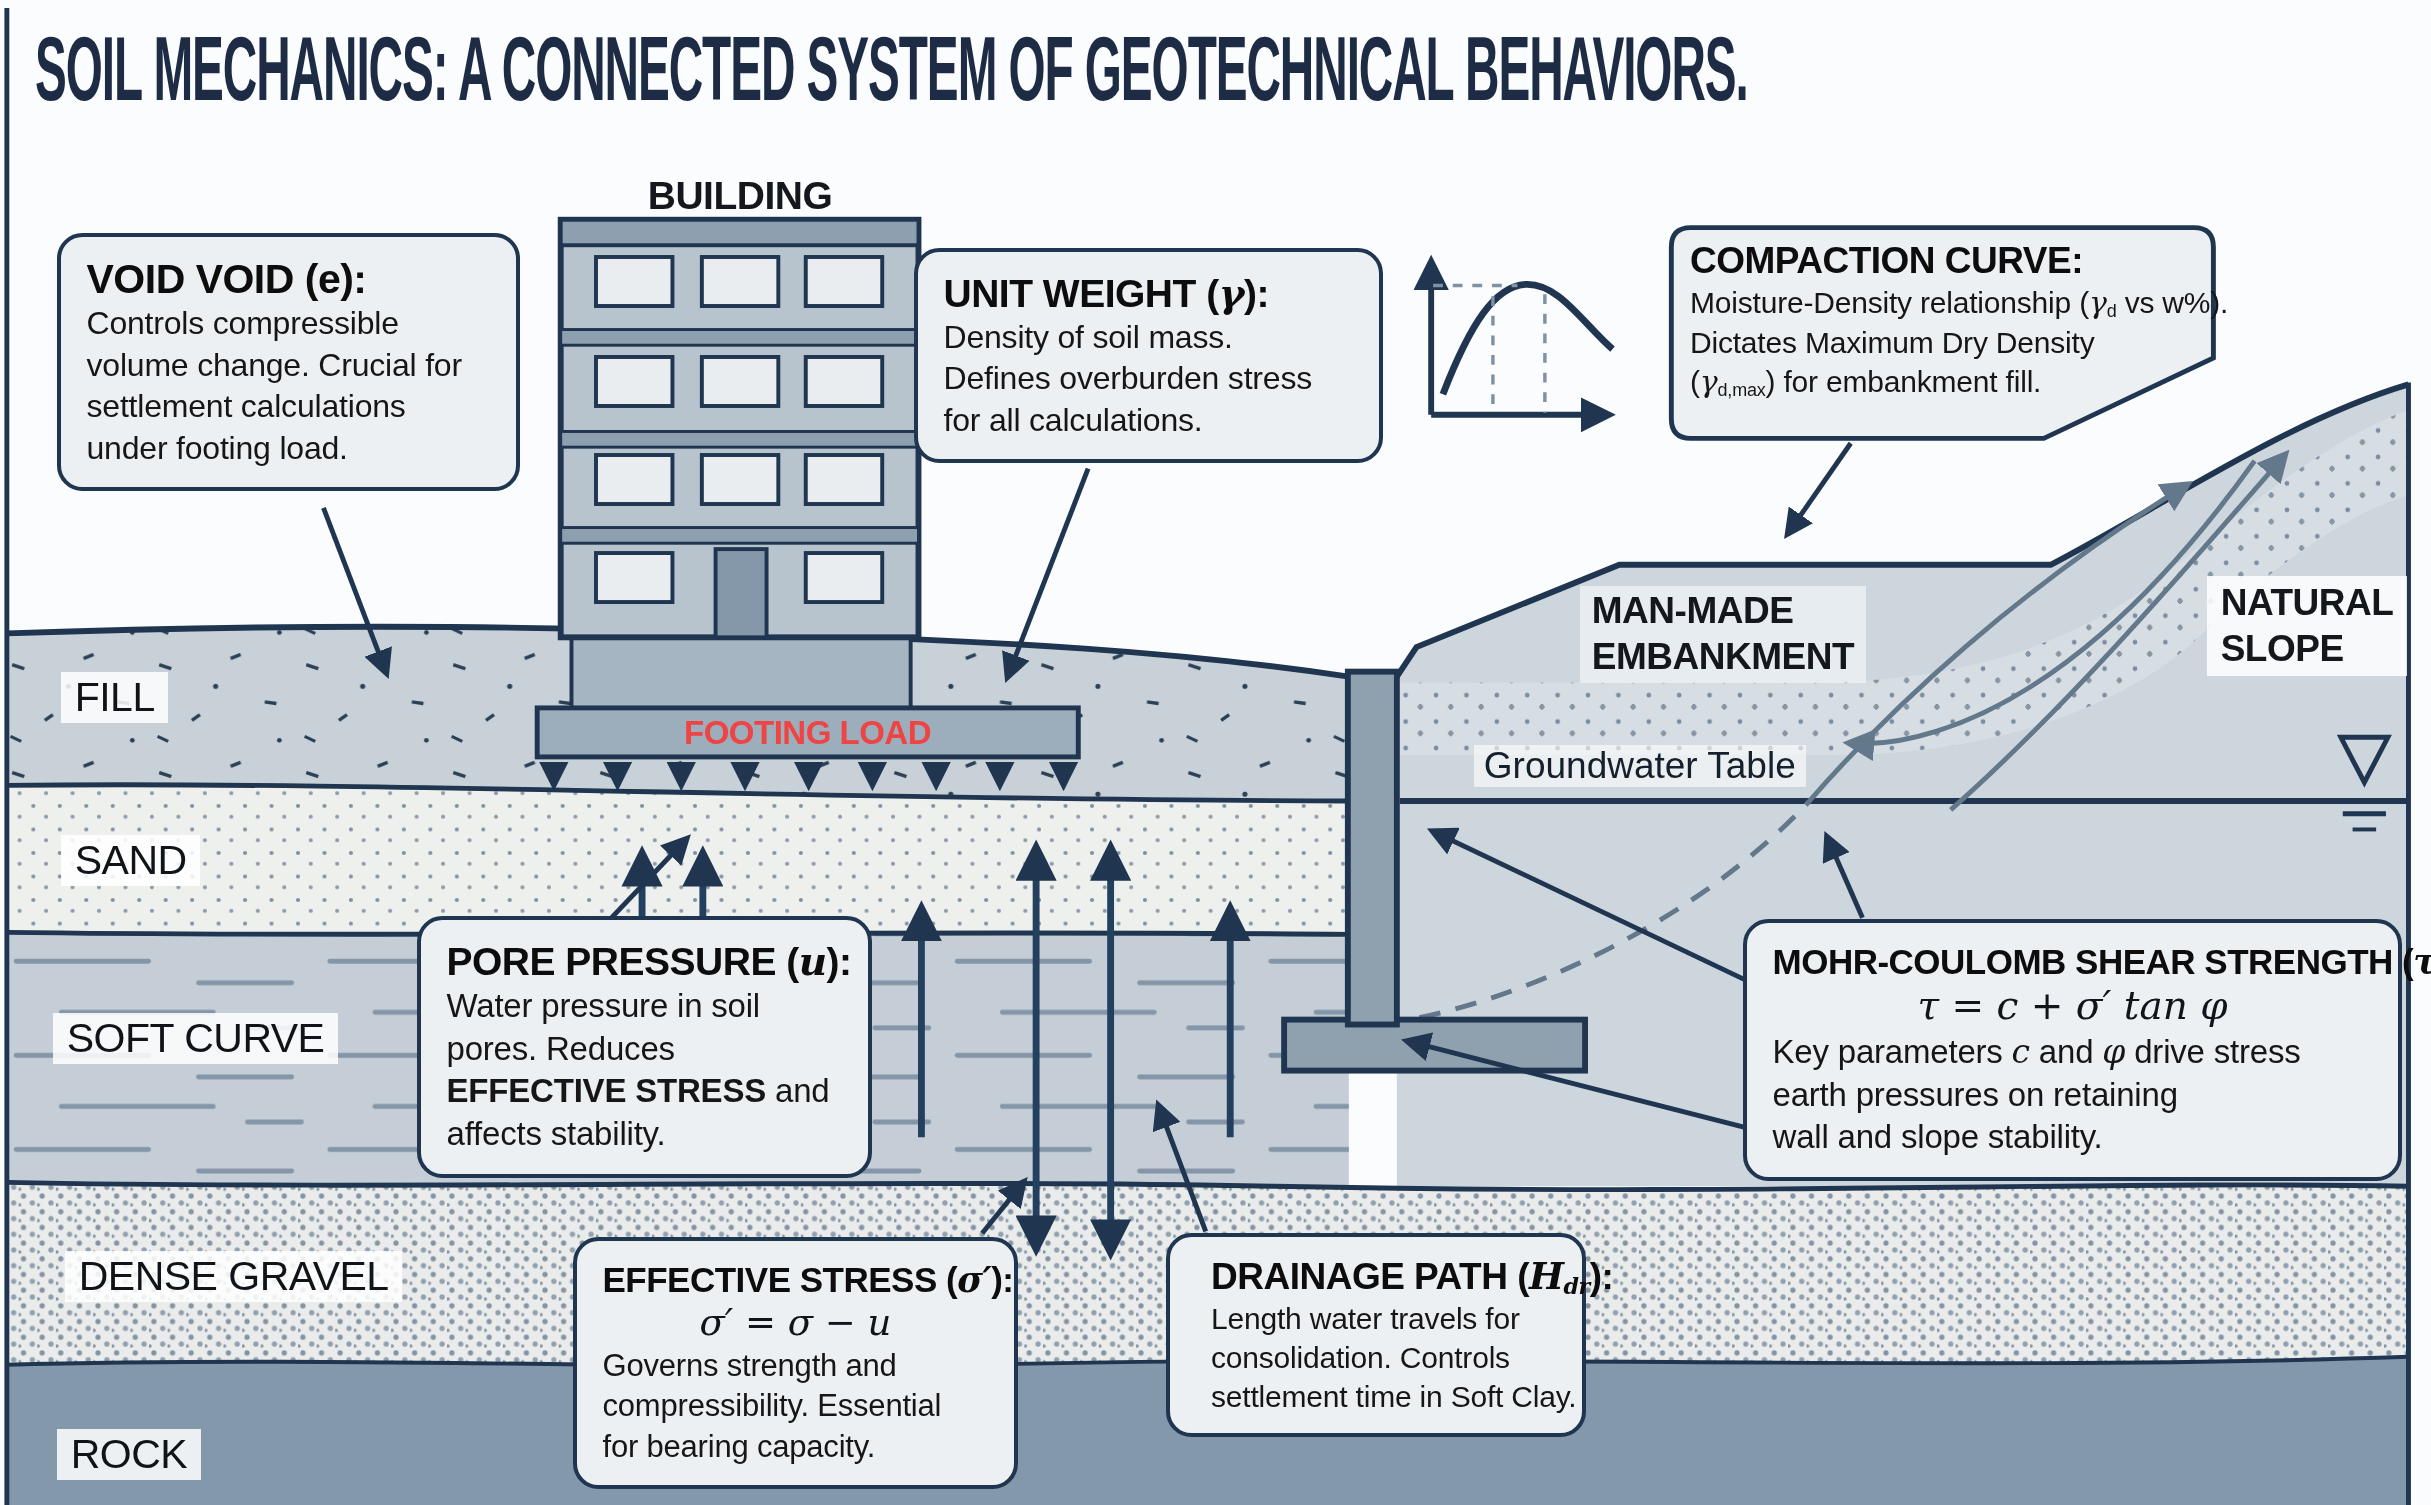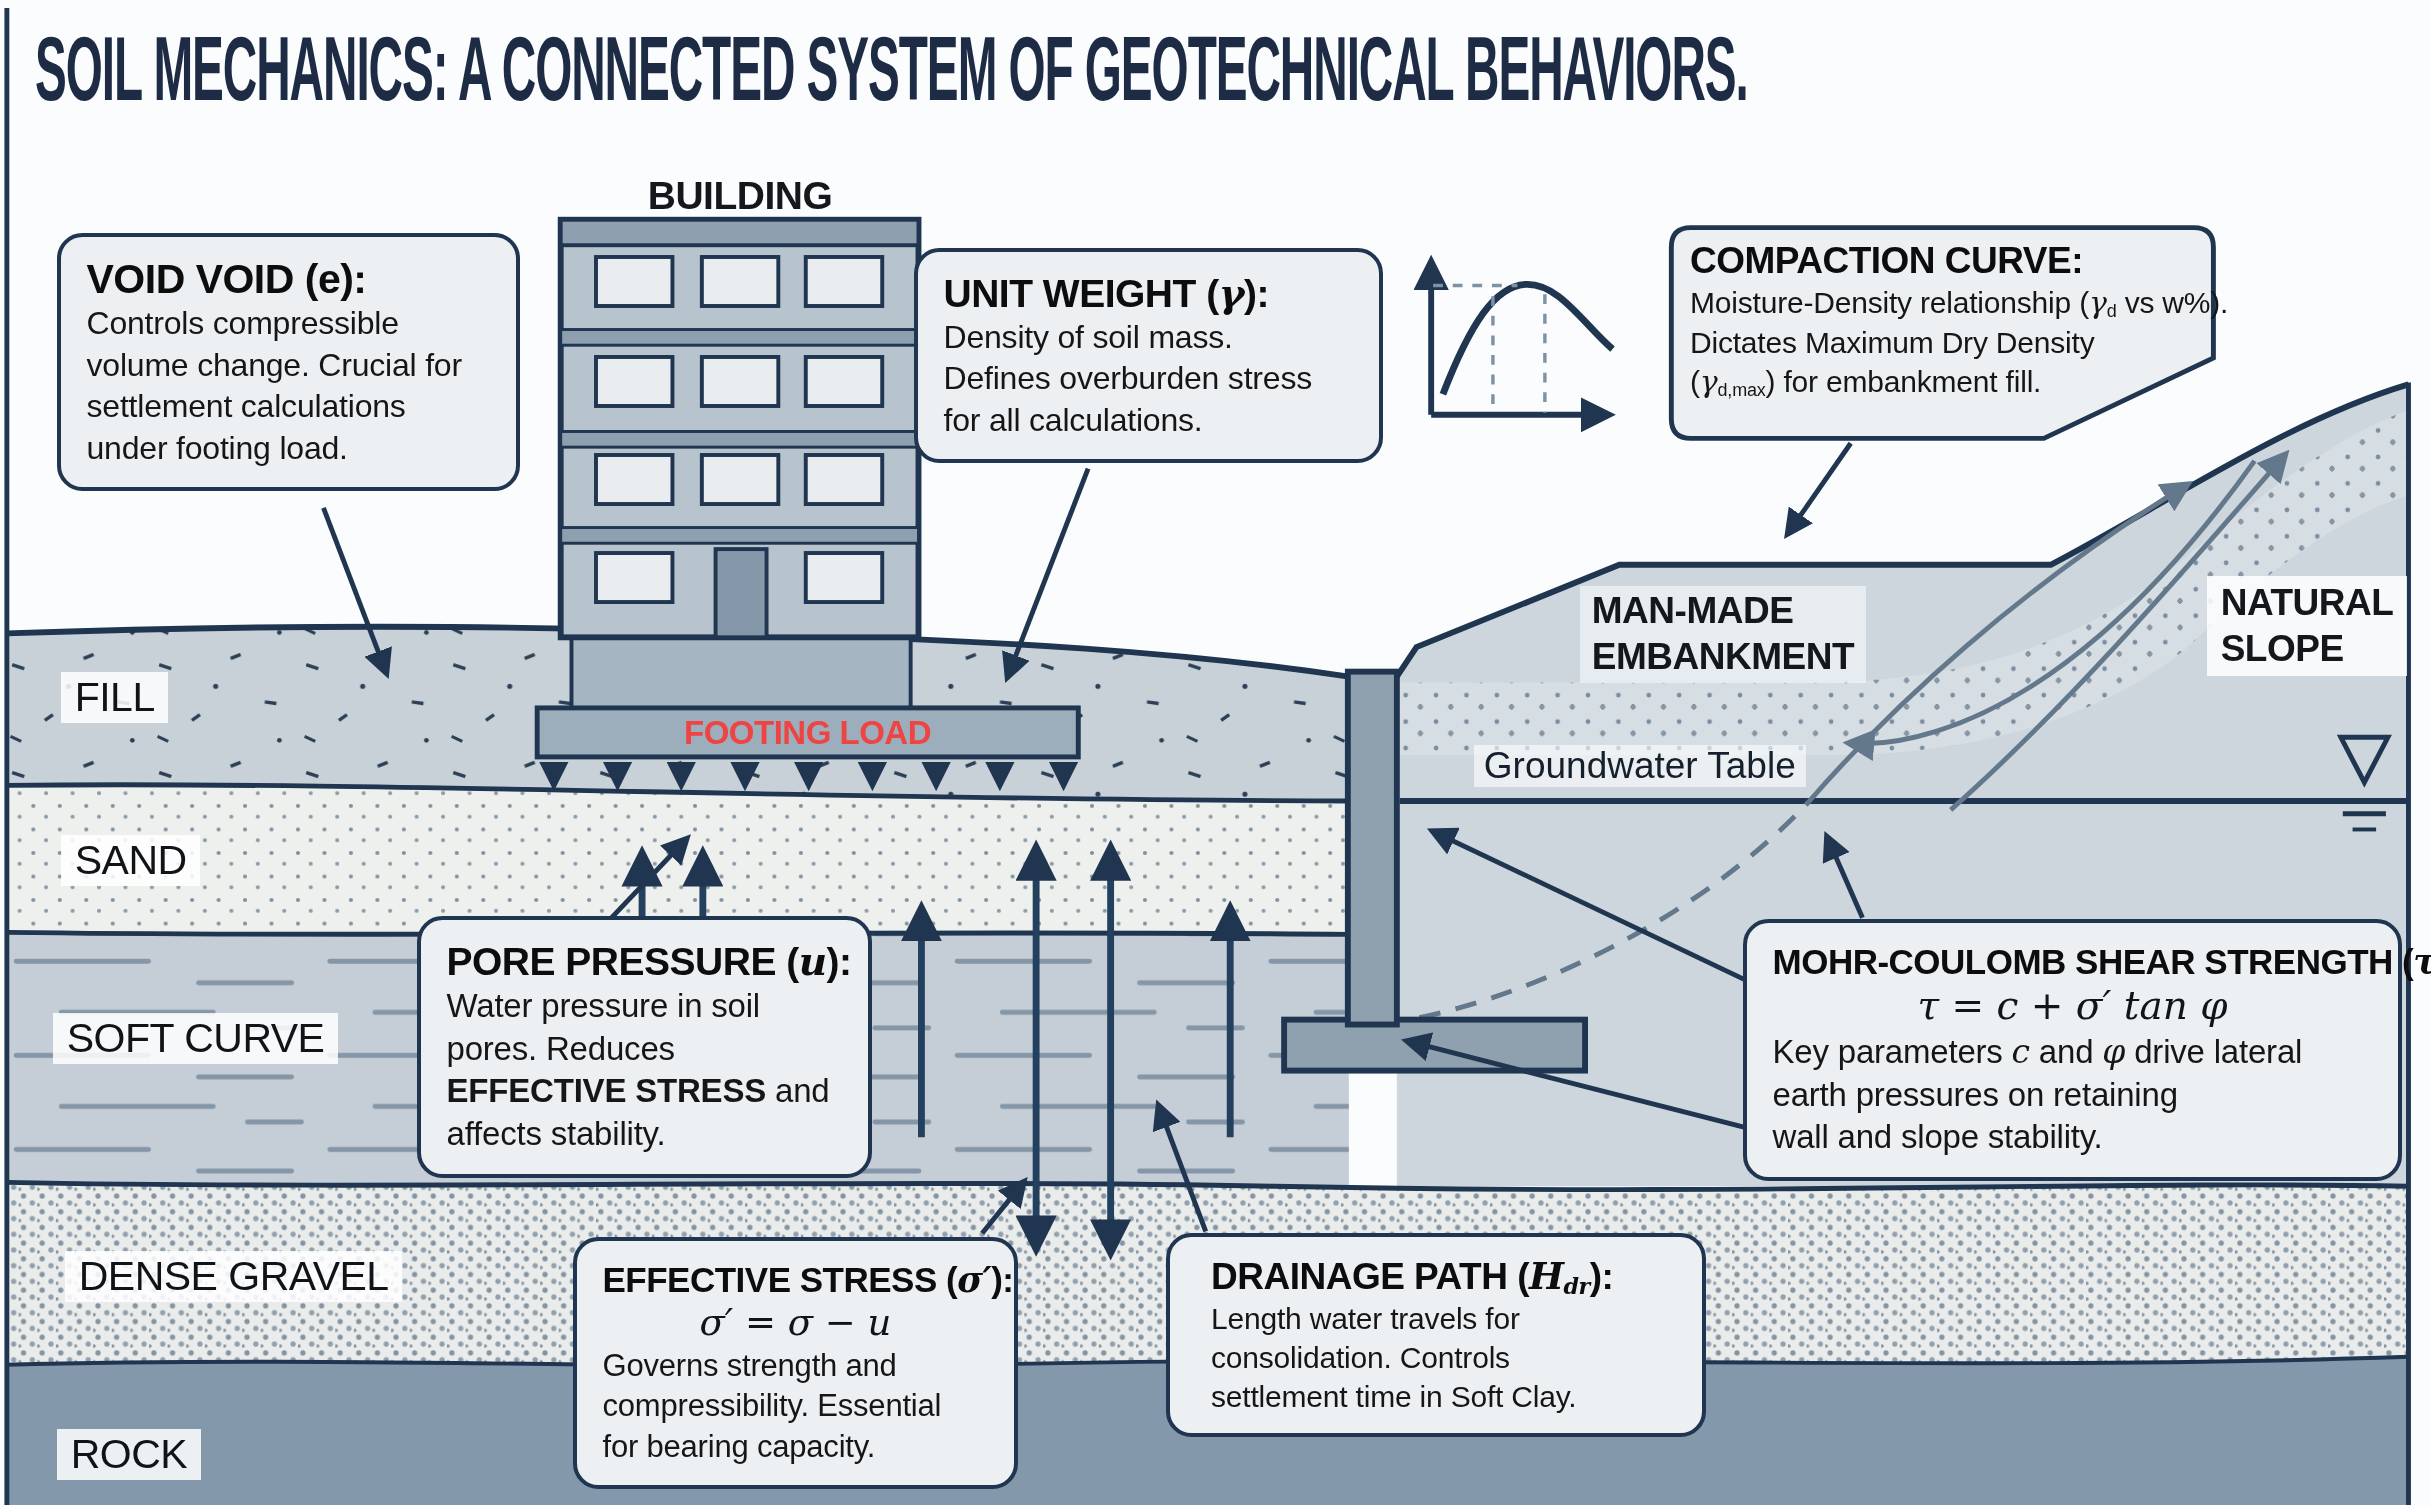--- a/index.html
+++ b/index.html
@@ -251,29 +251,29 @@
 </div>
 
 <div class="box" style="left:573px;top:1237px;width:445px;">
   <div class="bt" style="font-size:35px;"><span>EFFECTIVE STRESS (</span><span class="math">σ′</span><span>):</span></div>
   <div class="formula" style="font-size:37px;">σ′ = σ − u</div>
   <div class="bl" style="font-size:31px;">Governs strength and</div>
   <div class="bl" style="font-size:31px;">compressibility. Essential</div>
   <div class="bl" style="font-size:31px;">for bearing capacity.</div>
 </div>
 
-<div class="box" style="left:1166px;top:1233px;width:540px;padding-left:41px;">
+<div class="box" style="left:1166px;top:1233px;width:420px;padding-left:41px;">
   <div class="bt" style="font-size:37px;"><span>DRAINAGE PATH (</span><span class="math">H</span><span class="math sub">dr</span><span>):</span></div>
   <div class="bl" style="font-size:30px;">Length water travels for</div>
   <div class="bl" style="font-size:30px;">consolidation. Controls</div>
   <div class="bl" style="font-size:30px;">settlement time in Soft Clay.</div>
 </div>
 
 <div class="box" style="left:1743px;top:919px;width:659px;">
   <div class="bt" style="font-size:35px;"><span>MOHR-COULOMB SHEAR STRENGTH (</span><span class="math">τ</span></div>
   <div class="formula" style="font-size:39px;">τ = c + σ′ tan φ</div>
-  <div class="bl" style="font-size:33px;"><span>Key parameters </span><span class="math">c</span><span> and </span><span class="math">φ</span><span> drive lateral</span></div>
+  <div class="bl" style="font-size:33px;"><span>Key parameters </span><span class="math">c</span><span> and </span><span class="math">φ</span><span> drive stress</span></div>
   <div class="bl" style="font-size:33px;">earth pressures on retaining</div>
   <div class="bl" style="font-size:33px;">wall and slope stability.</div>
 </div>
 
 </div>
 
 
 </body></html>

